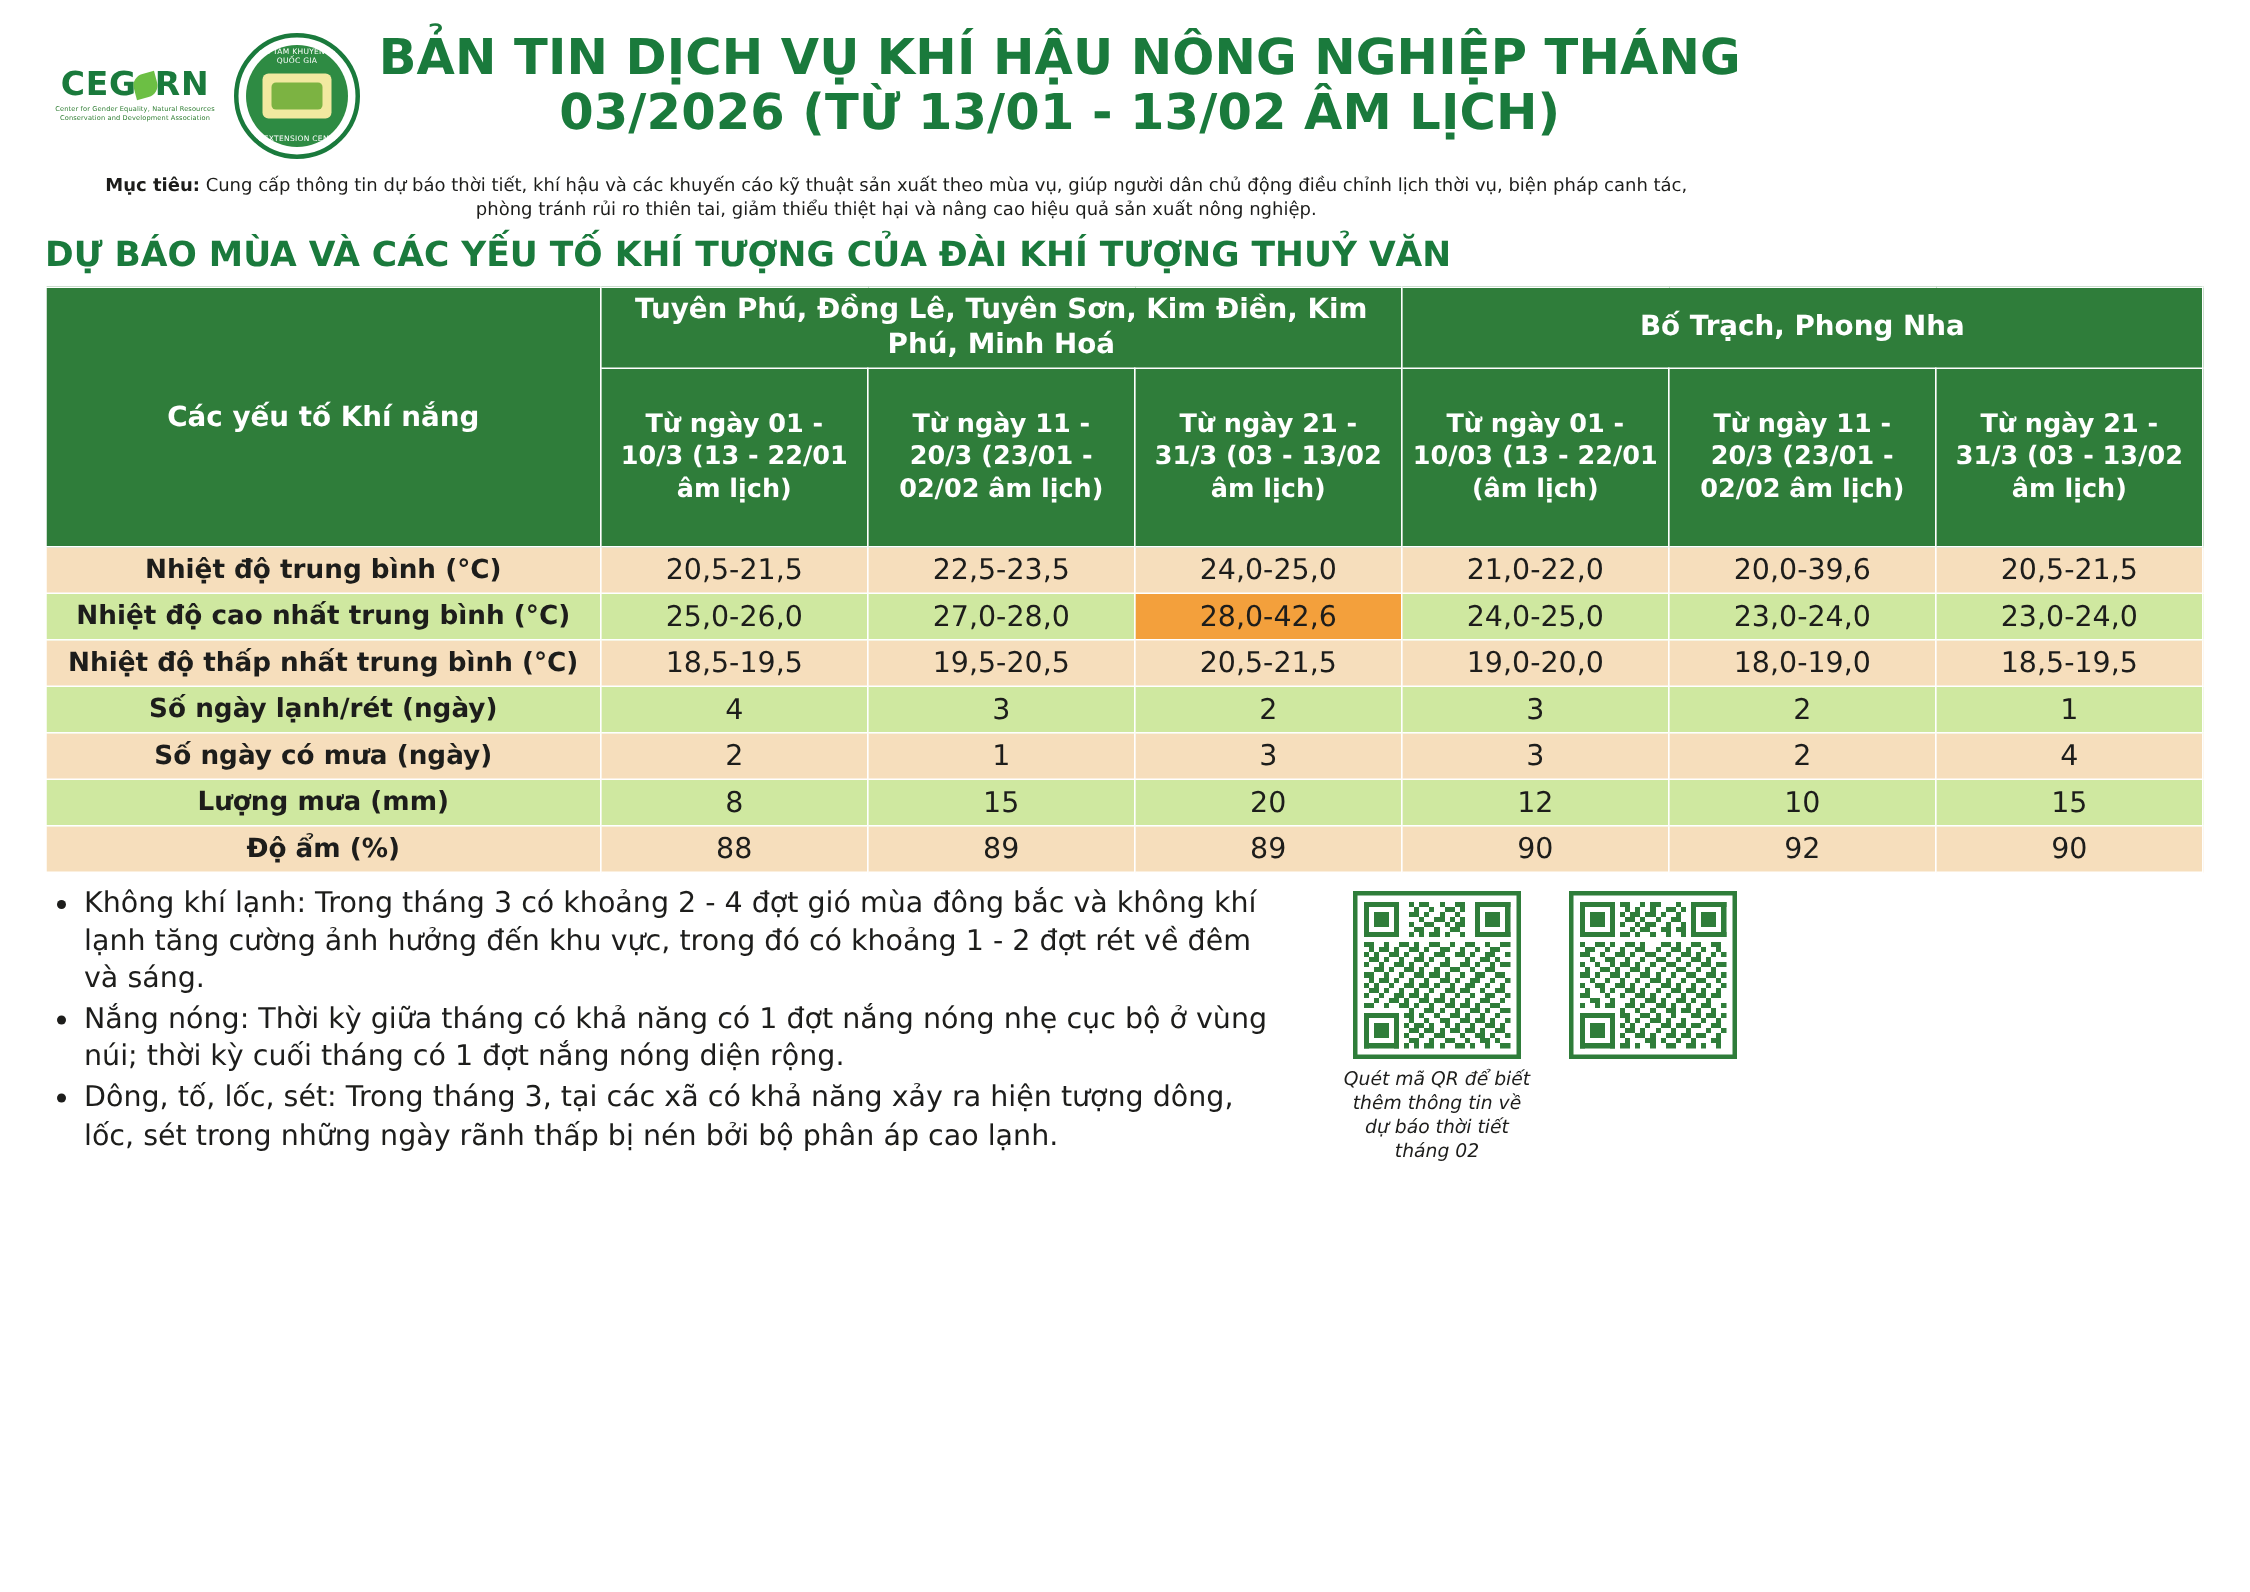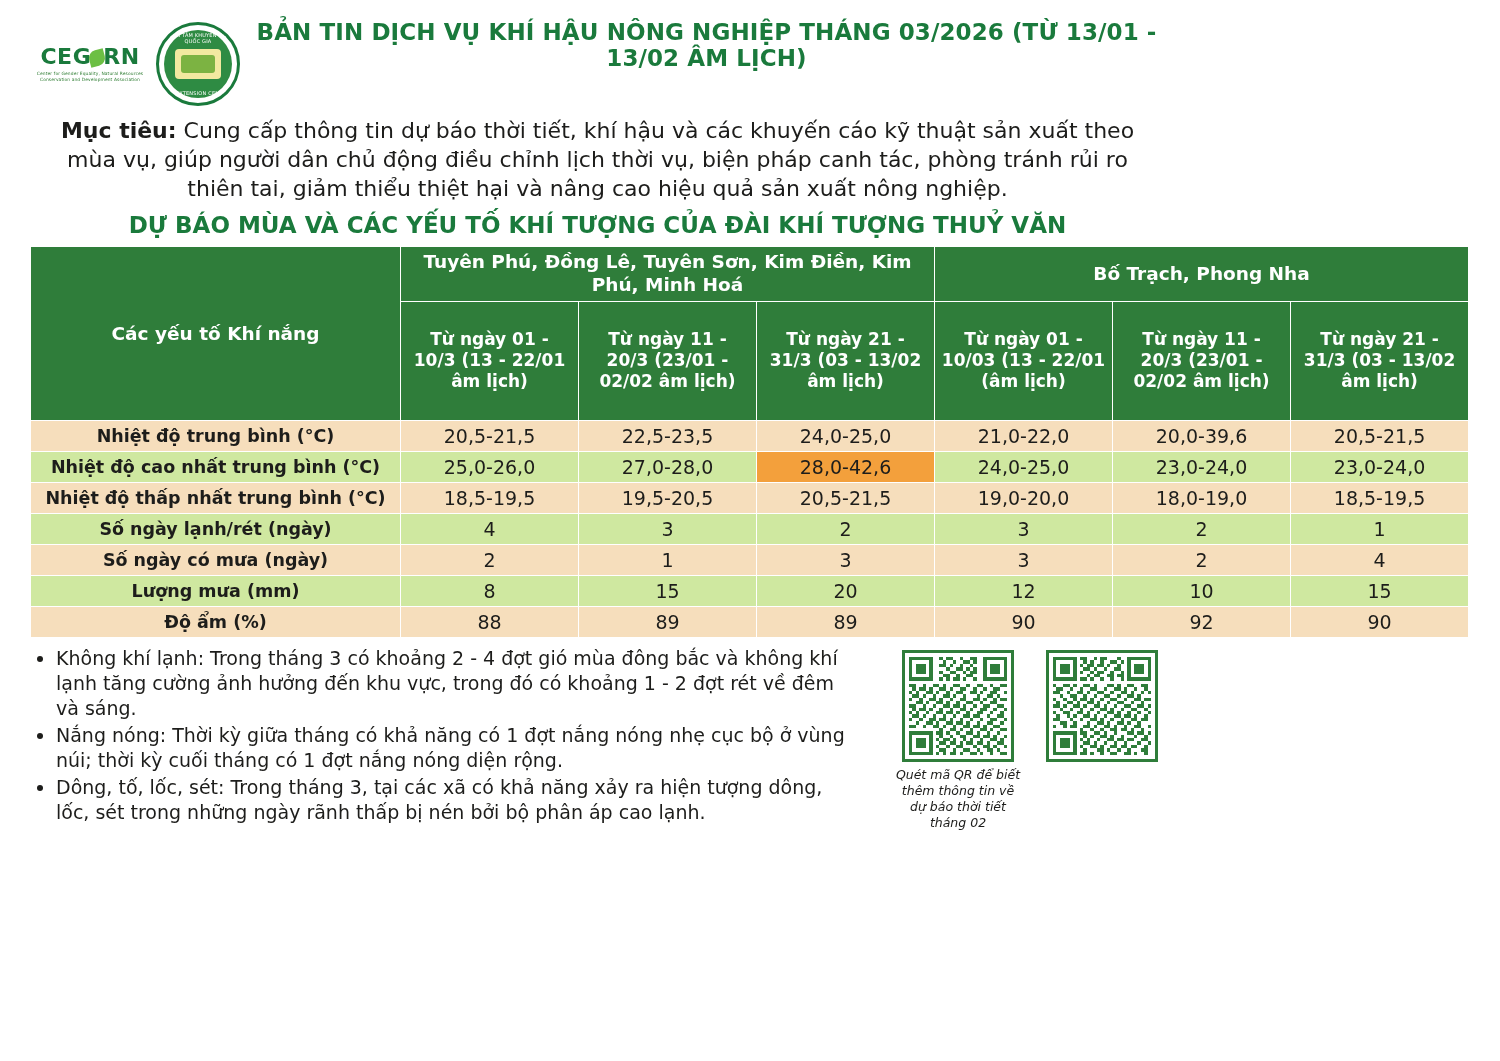--- a/index.html
+++ b/index.html
@@ -120,46 +120,45 @@
     background: #7cb342;
     border-radius: 3px;
   }
 
   .titles {
     flex: 1 1 auto;
     text-align: center;
     padding-top: 6px;
   }
   .title-main {
-    font-size: 23px;
+    font-size: 33px;
     font-weight: bold;
     color: #1a7a3c;
     letter-spacing: 0.1px;
     line-height: 1.12;
   }
   .title-sub {
     font-size: 19px;
     font-weight: bold;
     color: #1a7a3c;
     margin-top: 8px;
     line-height: 1.15;
   }
 
   .objective {
     margin-top: 10px;
-    font-size: 22px;
+    font-size: 12px;
     line-height: 1.32;
     text-align: center;
     color: #1d1d1b;
     padding: 0 24px;
   }
   .objective b { font-weight: bold; }
 
   .section-title {
-    text-align: center;
     font-size: 23px;
     font-weight: bold;
     color: #1a7a3c;
     margin-top: 10px;
     margin-bottom: 8px;
     line-height: 1.1;
   }
 
   
   table.fc {

